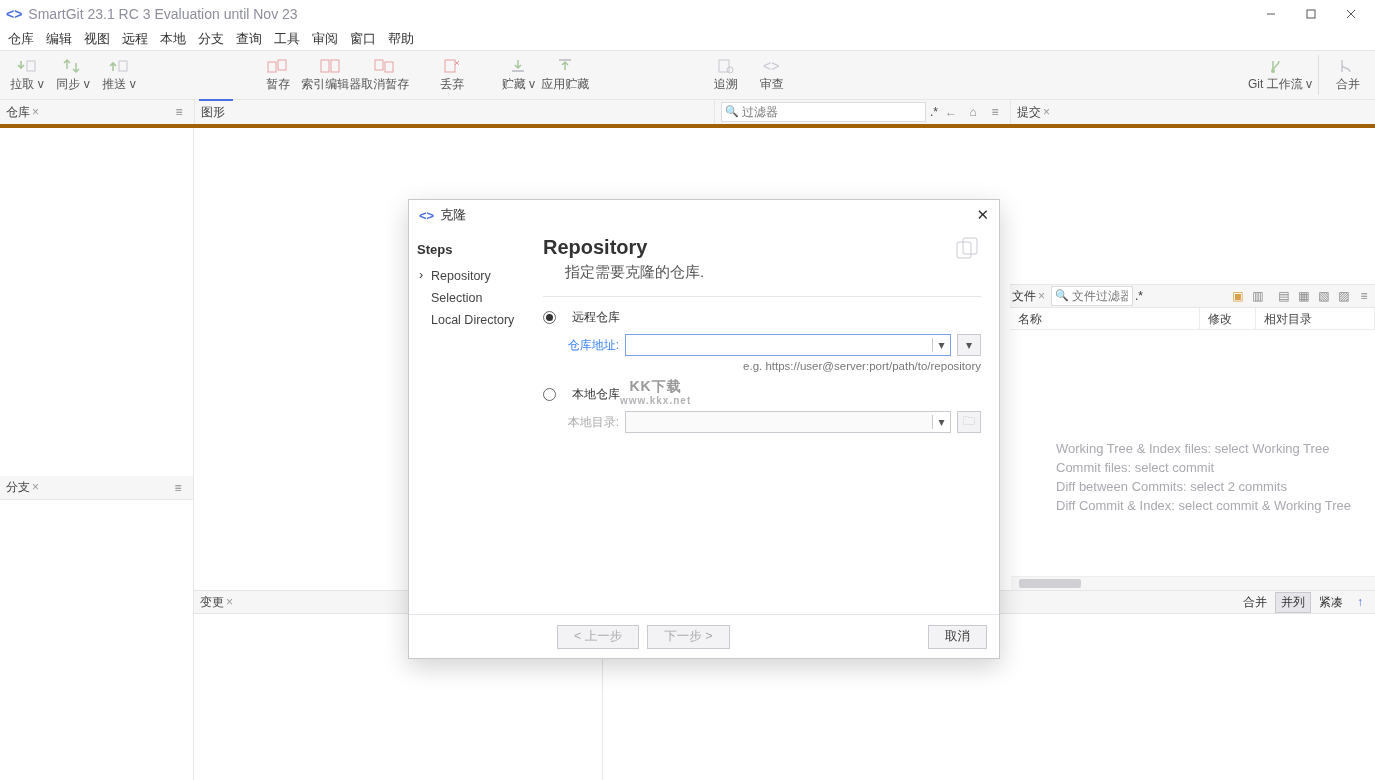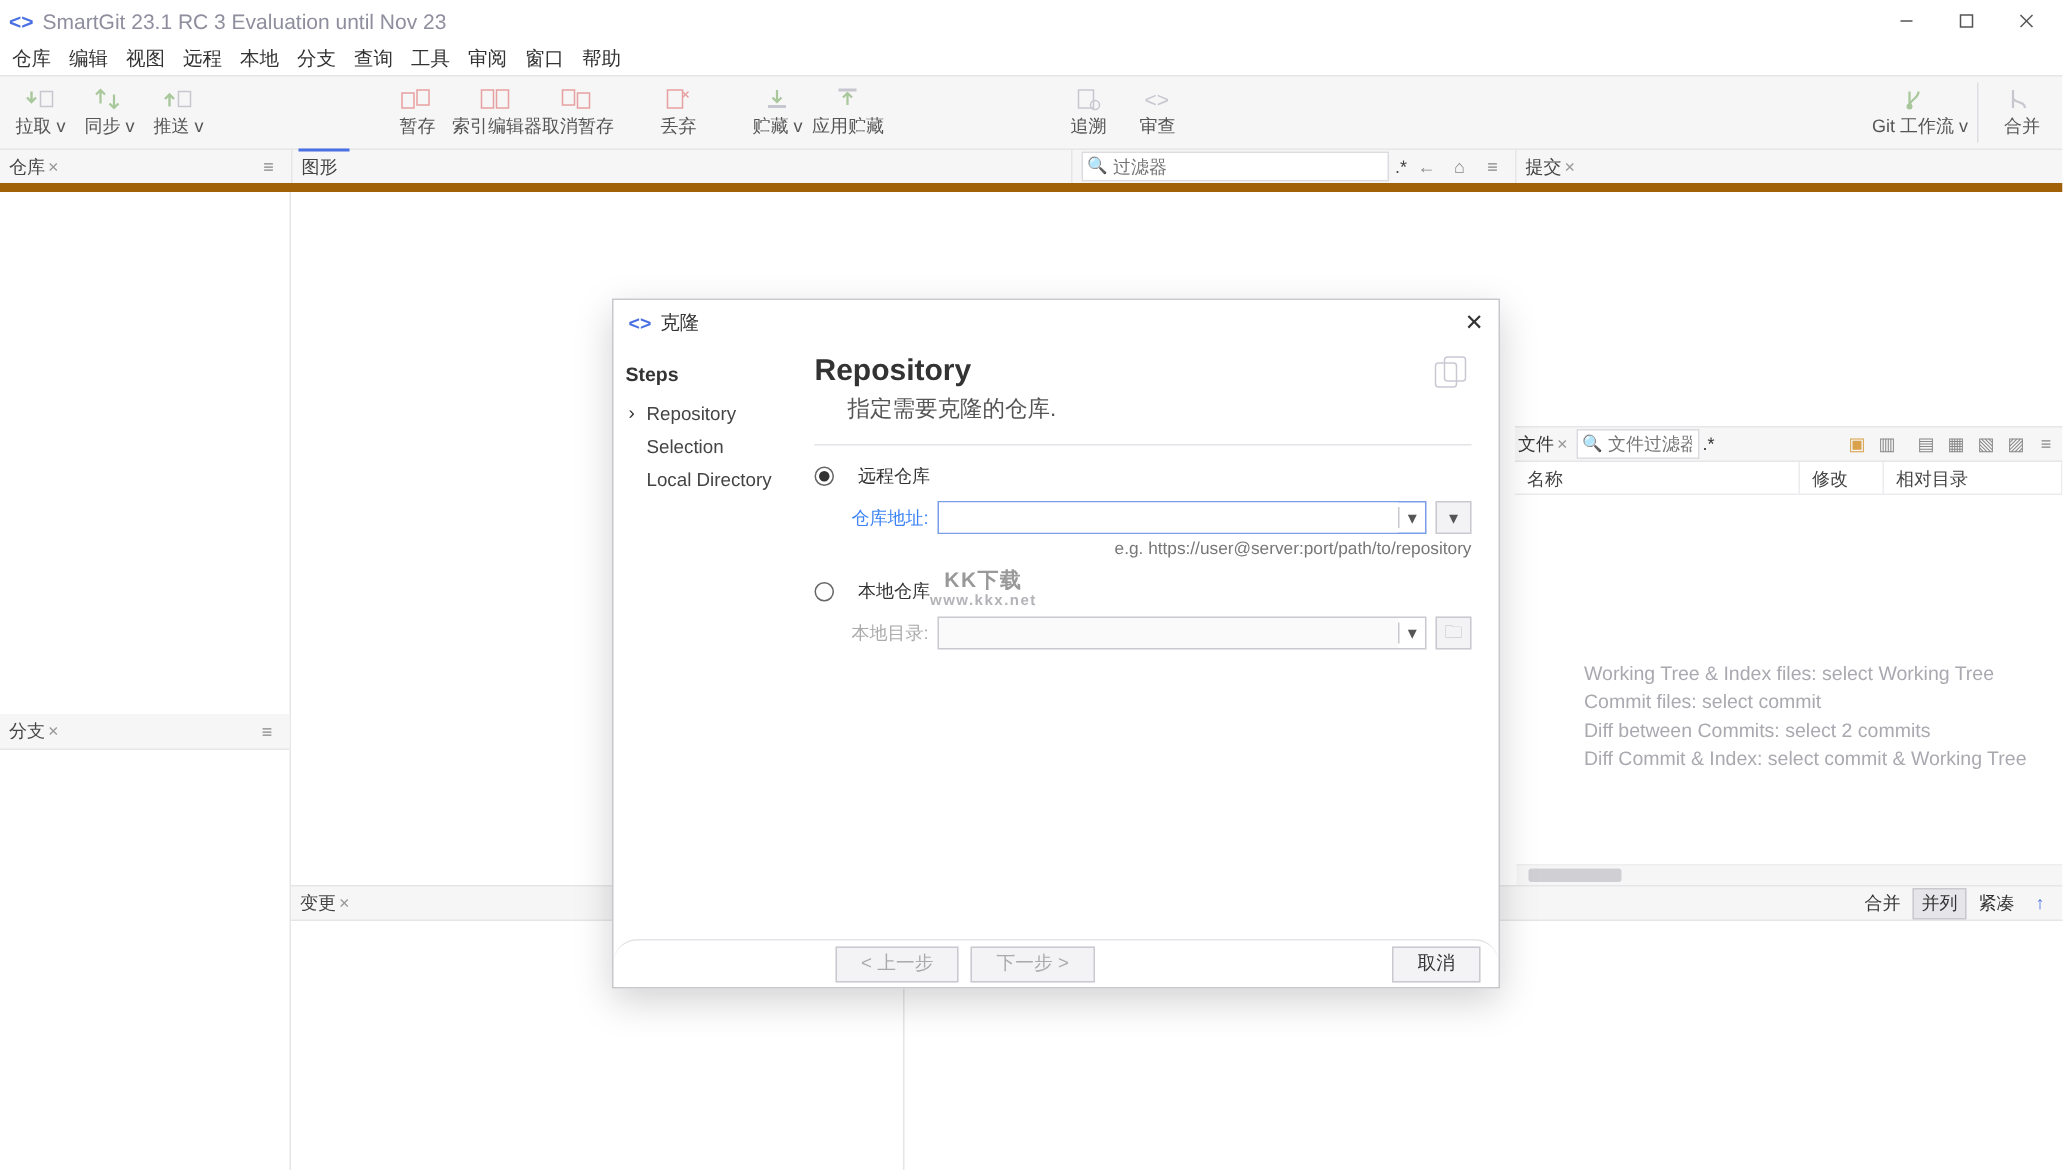--- a/index.html
+++ b/index.html
@@ -63,21 +63,21 @@
     color: #555;
     font-size: 12px;
     gap: 1px;
   }
   .tb-btn .ico { width: 22px; height: 18px; display:flex;align-items:center;justify-content:center; color:#b6b6c2;}
   .tb-spacer { width: 20px; }
   .tb-flex { flex: 1; }
   .tb-sep { width:1px; height: 40px; background:#dedee2; margin: 0 6px;}
 
   
-  .cols-row { display: flex; height: 28px; background: #f6f6f7; border-bottom: 6px solid #a16207; justify-content: space-between;}
+  .cols-row { display: flex; height: 28px; background: #f6f6f7; border-bottom: 4px solid #a16207; justify-content: space-between;}
   .colhdr {
     display: flex; align-items: center; padding: 0 6px; gap: 6px;
     border-left: 1px solid #e6e6e8;
     color:#444;
   }
   .colhdr:first-child{border-left:none;}
   .tab-close { color:#999; margin-left:2px;}
   .tab-active-bar { position:absolute; top:-1px; height:2px; background:#4a6fe3;}
   .filter-wrap { display:flex; align-items:center; gap:4px;}
   .filter-box { position:relative; flex:1; }
@@ -171,22 +171,22 @@
   .field-row.disabled label{ color:#aaa;}
   .combo {
     flex:1; height:22px; border:1px solid #7a9fe8; display:flex; align-items:center;
   }
   .combo input{ flex:1; border:none; outline:none; padding:0 4px; height:20px; font-size:12px;}
   .combo .dd { width:18px; text-align:center; color:#555; border-left:1px solid #c9c9d0;}
   .combo.plain { border-color:#c9c9d0;}
   .sqbtn { width:24px; height:22px; border:1px solid #c9c9d0; background:#f3f3f5; display:inline-flex;align-items:center;justify-content:center;color:#555;}
   .hint { font-size:11.5px; color:#777; padding-left:82px; margin-top:2px;text-align:right;}
   .dlg-footer {
-    height:32px; border-top:1px solid #e4e4e8; display:flex; align-items:center;
-    padding: 0 12px; gap:8px;border-radius:17px;
+    height:44px; border-top:1px solid #e4e4e8; display:flex; align-items:center;
+    padding: 0 12px; gap:8px;
   }
   .dlg-footer .sp{flex:1;}
   .btn { height:24px; padding:0 16px; border:1px solid #c9c9d0; background:#f3f3f5; color:#555; font-size:12.5px;}
   .btn:disabled{ color:#aaa;}
   .btn.primary{ color:#333;}
 
   .watermark{
     position:absolute; left:620px; top:378px; color:#999; font-size:14px; font-weight:600;
     letter-spacing:1px; text-align:center; line-height:1.2; pointer-events:none;
     text-shadow:0 1px 0 #fff;

